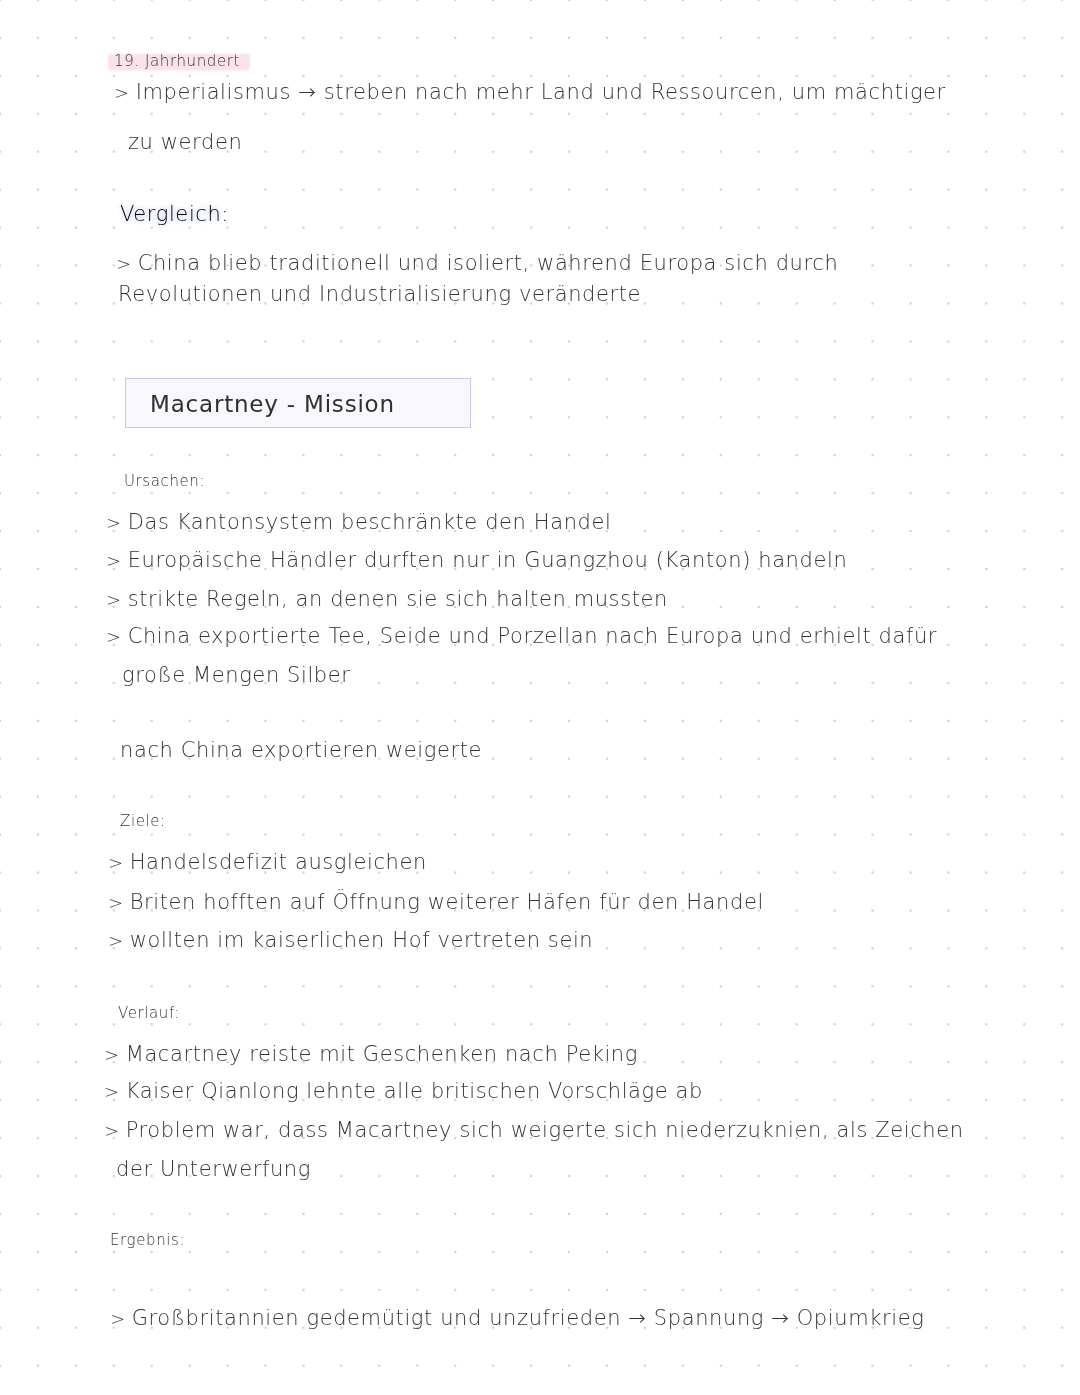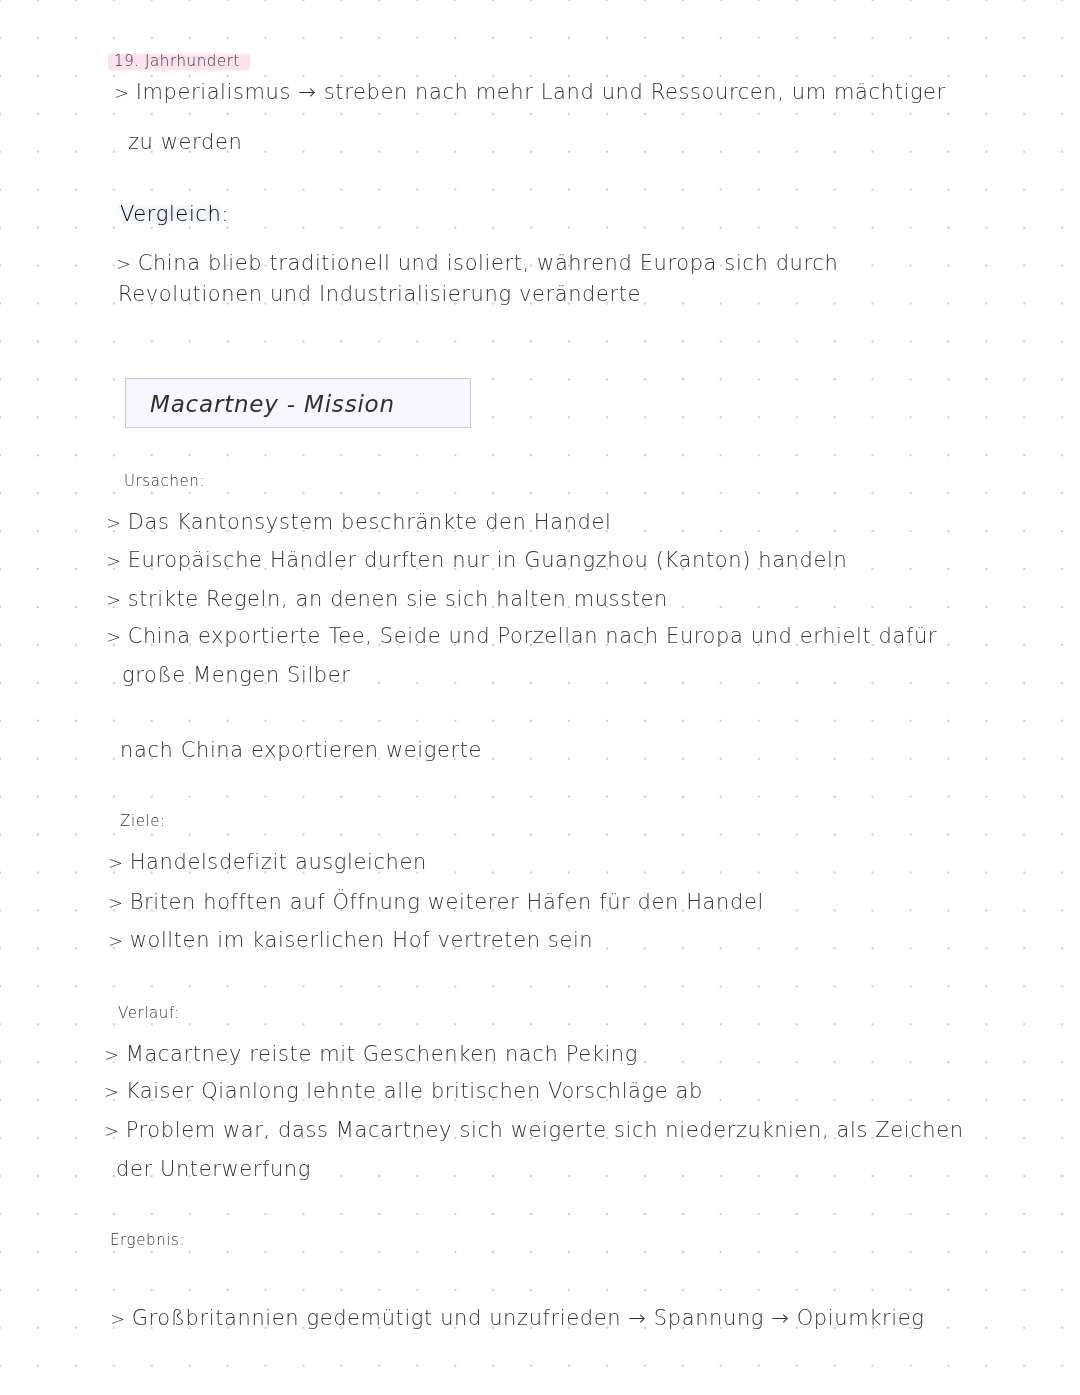--- a/index.html
+++ b/index.html
@@ -36,21 +36,20 @@
     text-shadow: 0 0 5px #b9c3f2, 0 0 8px #c9d1f6;
     font-size: 21px;
   }
   .title-box {
     position: absolute;
     left: 125px; top: 378px;
     width: 346px; height: 50px;
     border: 1.5px solid #c5c8ea;
     background: #f7f7fd;
     box-sizing: border-box;
-    font-style: italic;
   }
   .title-box .title {
     position: absolute;
     left: 24px; top: 12px;
     font-size: 23px;
     letter-spacing: 0.8px;
     color: #2f2f2f;
     white-space: nowrap;
   }
   .bullet { color: #333; margin-right: 6px; font-size: 18px; }

